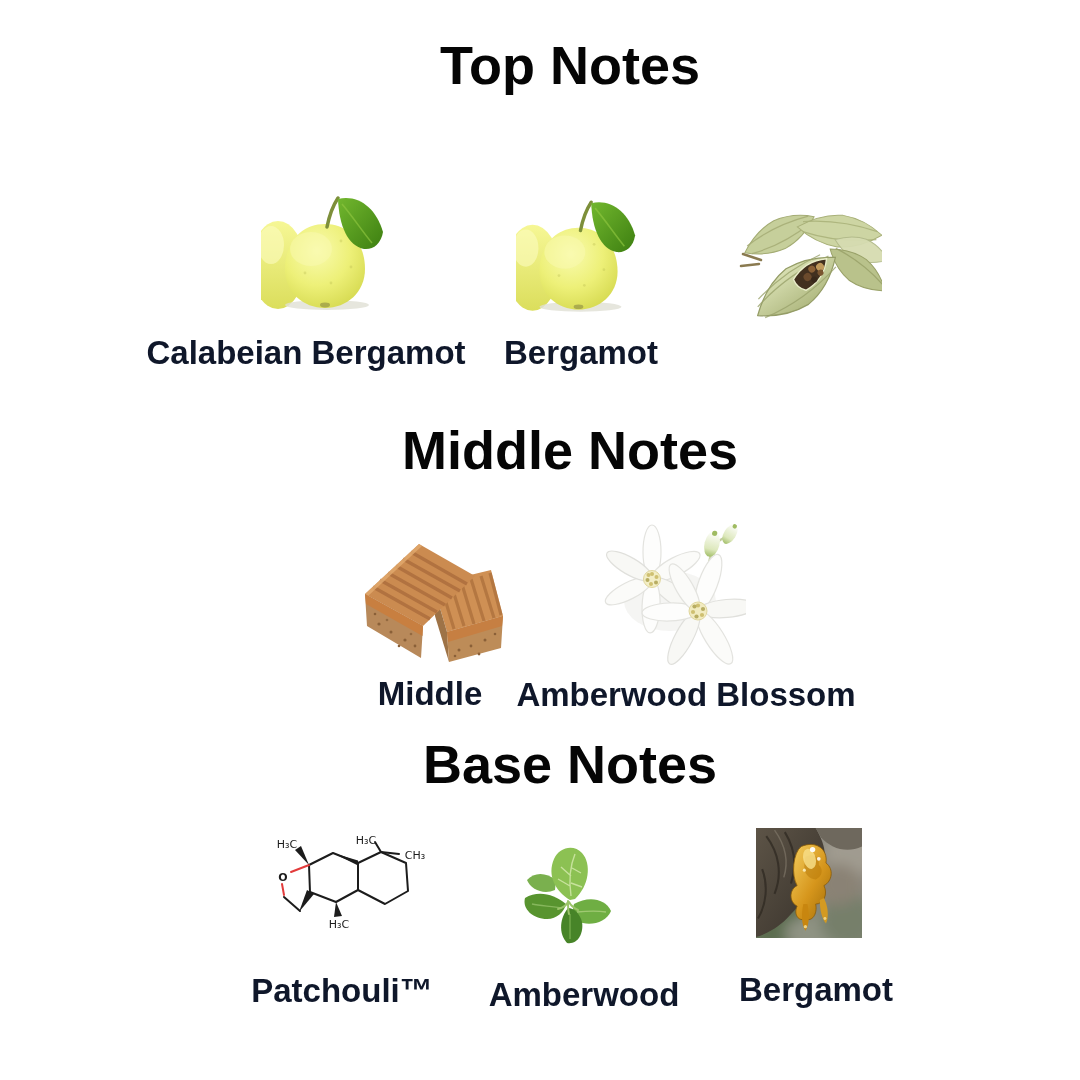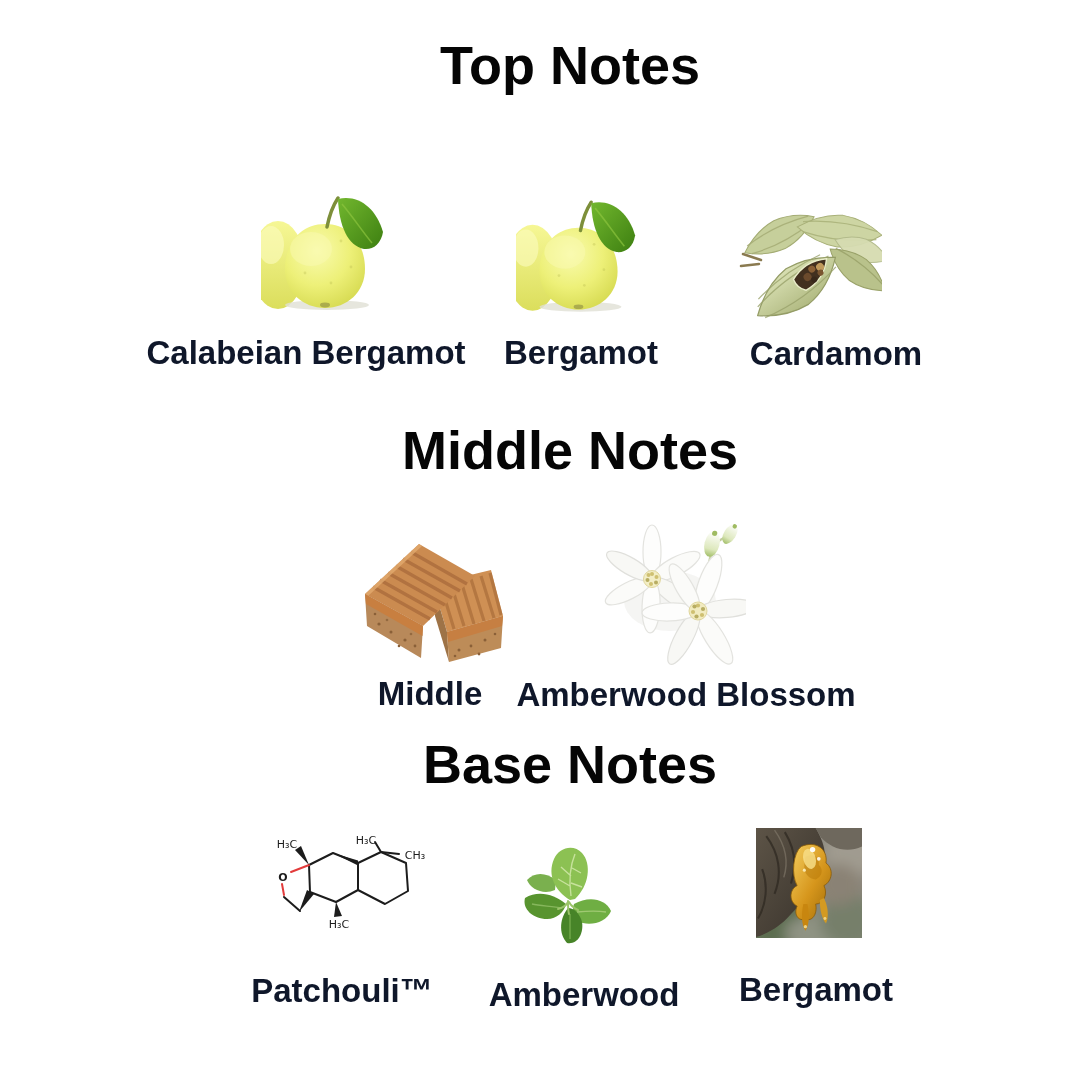--- a/index.html
+++ b/index.html
@@ -258,21 +258,20 @@
       </svg>
   </div>
   <div class="note-img" style="left:715px;top:192px;width:143px;height:138px">
     <svg viewBox="0 0 143 138">
         <use href="#sym-cardamom"></use>
       </svg>
   </div>
 
   <div class="note-label" style="left:282px;top:336px">Calabeian Bergamot</div>
   <div class="note-label" style="left:557px;top:336px">Bergamot</div>
-  <div class="note-label" style="left:812px;top:337px">Cardamom</div>
 
   <h1 class="heading" style="top:423px">Middle Notes</h1>
 
   <div class="note-img" style="left:335px;top:528px;width:148px;height:142px">
     <svg viewBox="0 0 148 142">
         <use href="#sym-toffee"></use>
       </svg>
   </div>
   <div class="note-img" style="left:572px;top:517px;width:150px;height:150px">
     <svg viewBox="0 0 150 150">

